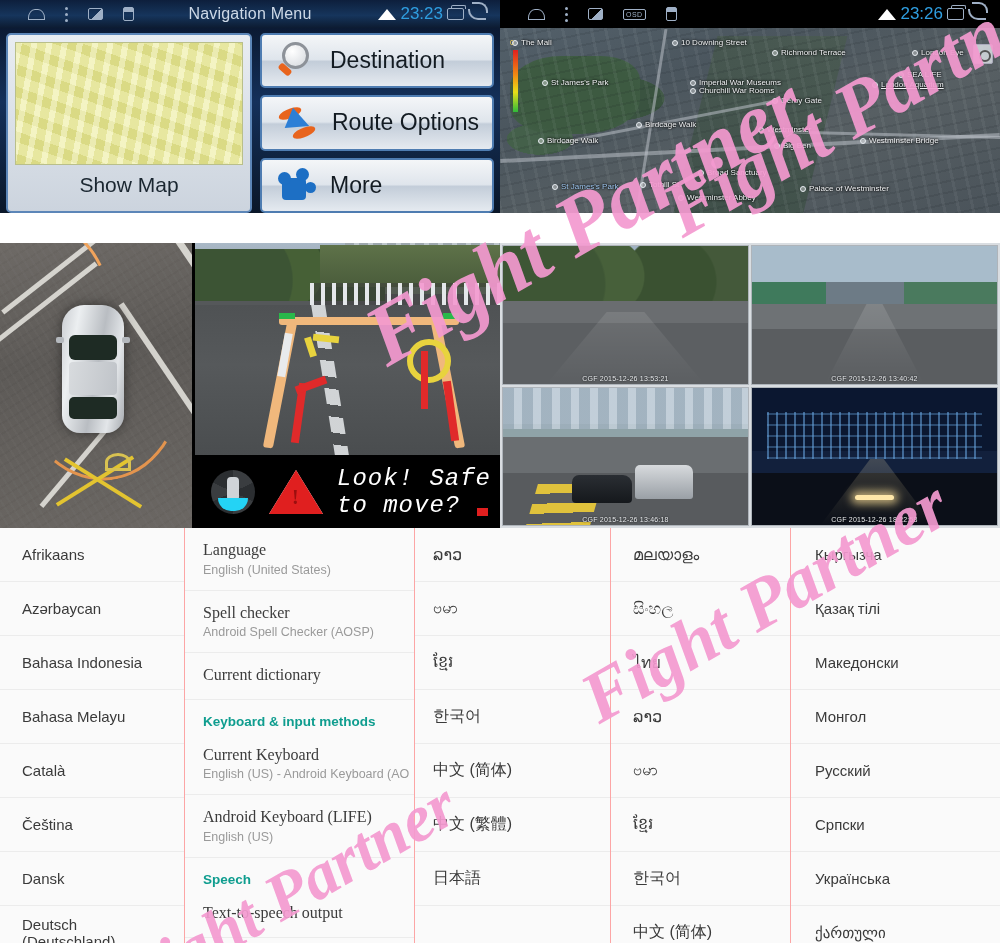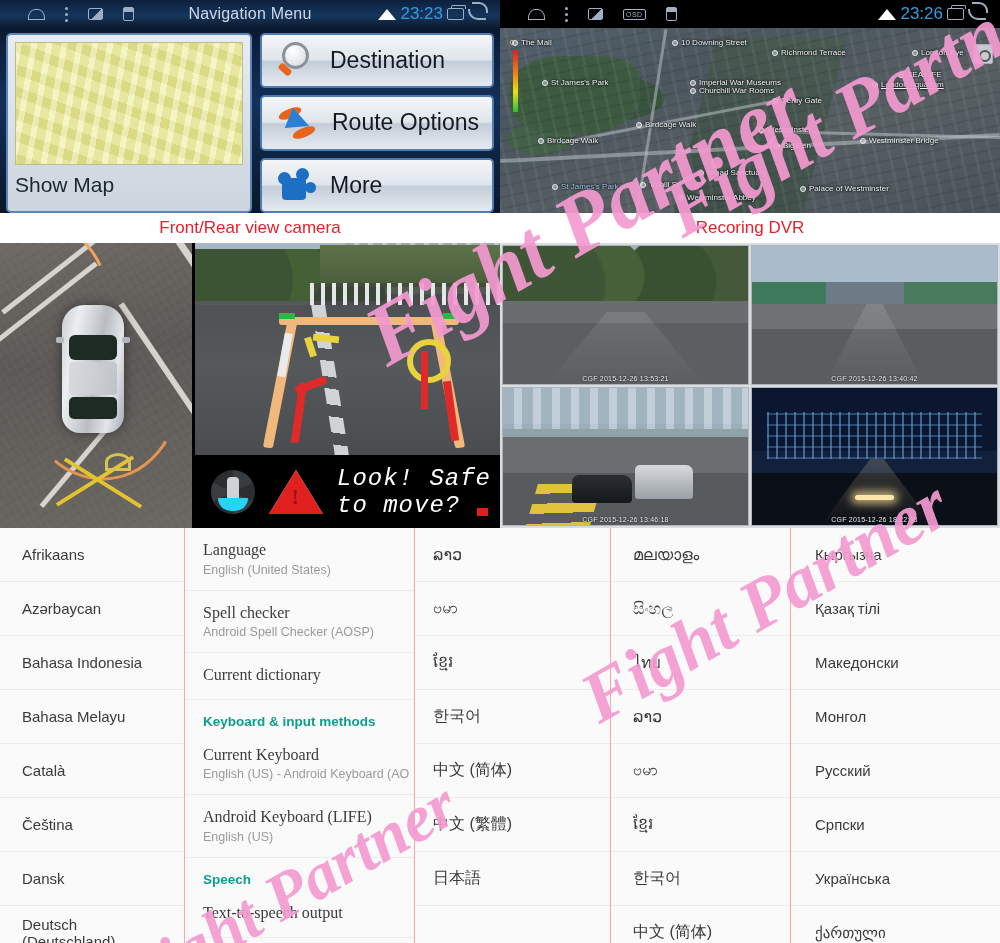--- a/index.html
+++ b/index.html
@@ -59,21 +59,21 @@
     border: 2px solid #5c86b8; border-radius: 5px; padding: 7px;
     display:flex; flex-direction:column;
   }
   .map-thumb {
     height: 123px; background:
       repeating-linear-gradient(100deg, rgba(255,255,255,.35) 0 6px, rgba(0,0,0,.03) 6px 15px),
       repeating-linear-gradient(20deg, rgba(0,0,0,.04) 0 10px, rgba(255,255,255,.2) 10px 21px),
       #eaea8e;
     border: 1px solid #b9bf8a;
   }
-  .showmap { text-align: left; font-size: 21px; color: #1a2630; margin-top: 8px; font-weight: 400;}
+  .showmap { text-align: center; font-size: 21px; color: #1a2630; margin-top: 8px; font-weight: 400;}
   .nav-right { flex: 1; display: flex; flex-direction: column; gap: 7px; }
   .nav-btn {
     background: linear-gradient(180deg,#f4f6f8 0%,#dfe5ec 48%,#c3cdd9 52%,#e5eaf0 100%);
     border: 2px solid #4e7cb1; border-radius: 5px; height: 67px;
     display: flex; align-items: center; gap: 14px; padding-left: 16px;
   }
   .nav-btn .lbl { font-size: 23px; color: #131b22; }
   .mag { position: relative; width: 38px; height: 38px; flex: none; }
   .mag .glass { position:absolute; left:4px; top:0; width:27px;height:27px;border-radius:50%;
                 border:3px solid #8d9299; background:radial-gradient(circle at 35% 30%,#fff,#d4d8dd); }
@@ -420,24 +420,20 @@
         <div class="map-lbl" style="left: 274px; top: 113px;"><span class="map-poi"></span>Big Ben</div>
         <div class="map-lbl" style="left: 38px; top: 108px;"><span class="map-poi"></span>Birdcage Walk</div>
         <div class="map-lbl" style="left: 198px; top: 140px;"><span class="map-poi"></span>Broad Sanctuary</div>
         <div class="map-lbl" style="left: 140px; top: 152px;"><span class="map-poi"></span>Tothill St</div>
         <div class="map-lbl blue" style="left: 52px; top: 154px;"><span class="map-poi"></span>St James's Park</div>
         <div class="map-lbl" style="left: 300px; top: 156px;"><span class="map-poi"></span>Palace of Westminster</div>
         <div class="map-lbl" style="left: 178px; top: 165px;"><span class="map-poi"></span>Westminster Abbey</div>
       </div>
   </div>
 
-  <div class="captions">
-    <div class="cap cap-l">Front/Rear view camera</div>
-    <div class="cap cap-r">Recoring DVR</div>
-  </div>
 
   <div class="camwrap">
 
     <div class="cam-birds">
       <div class="asphalt-tex"></div>
       <div class="bv-line bv-l1"></div>
       <div class="bv-line bv-l2"></div>
       <div class="bv-line bv-l3"></div>
       <div class="bv-line bv-l4"></div>
       <div class="bv-line bv-l5"></div>

